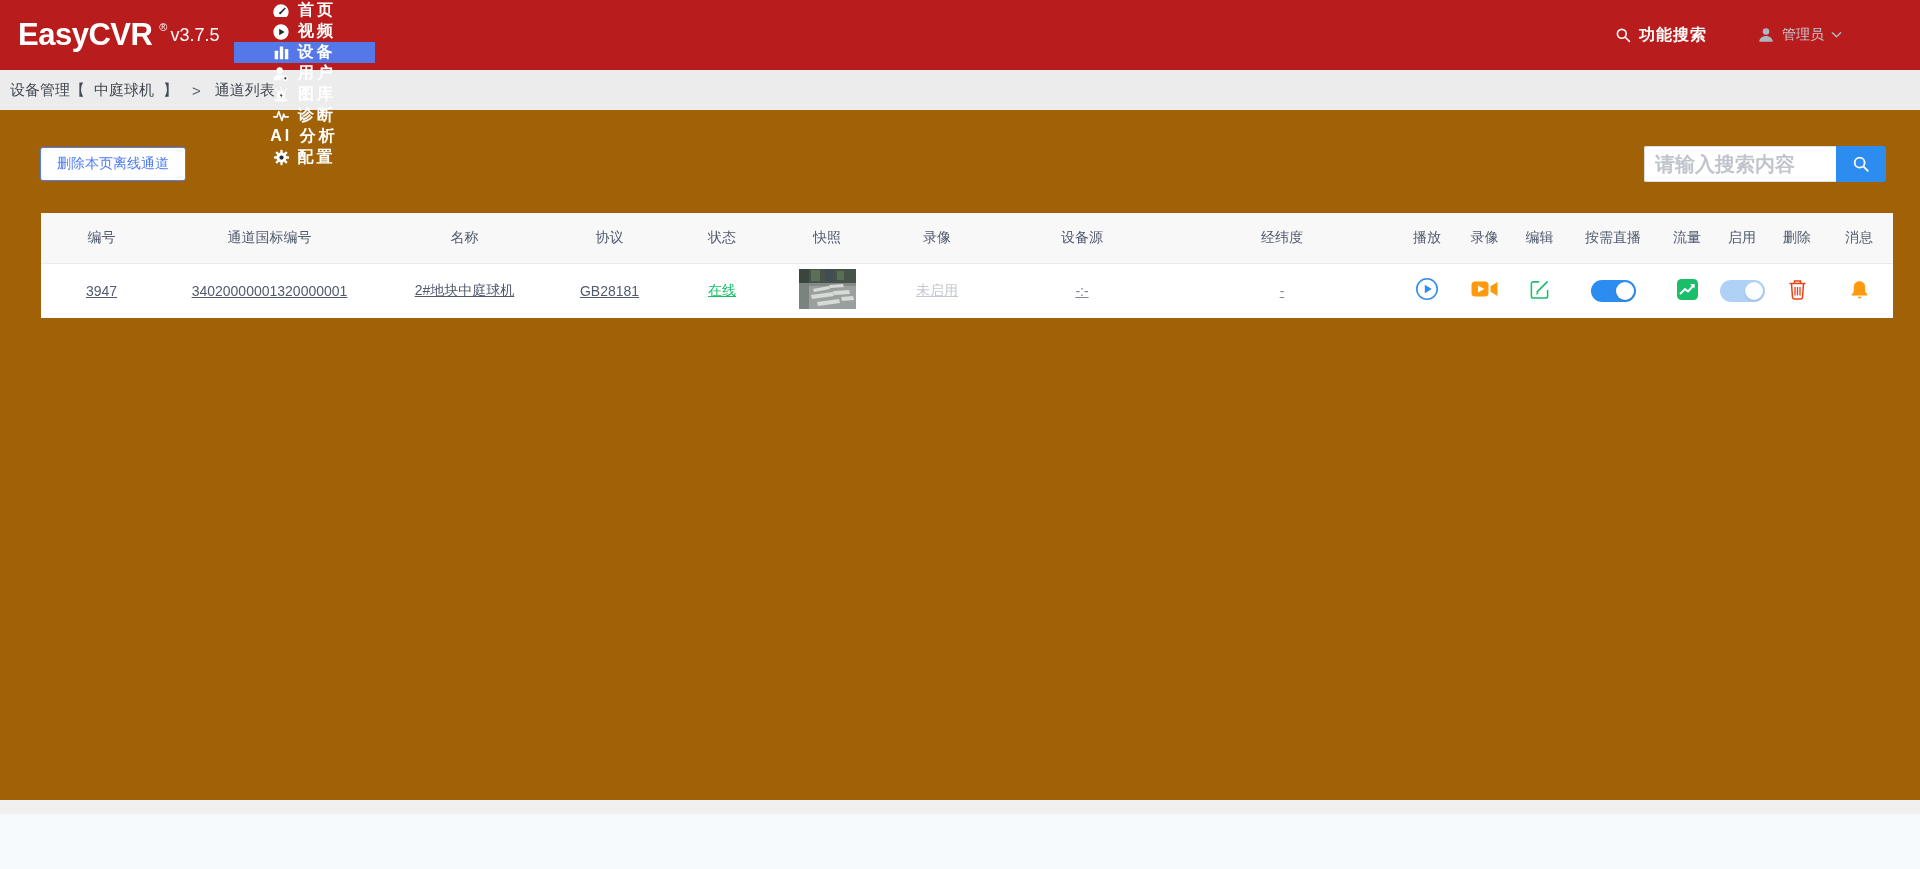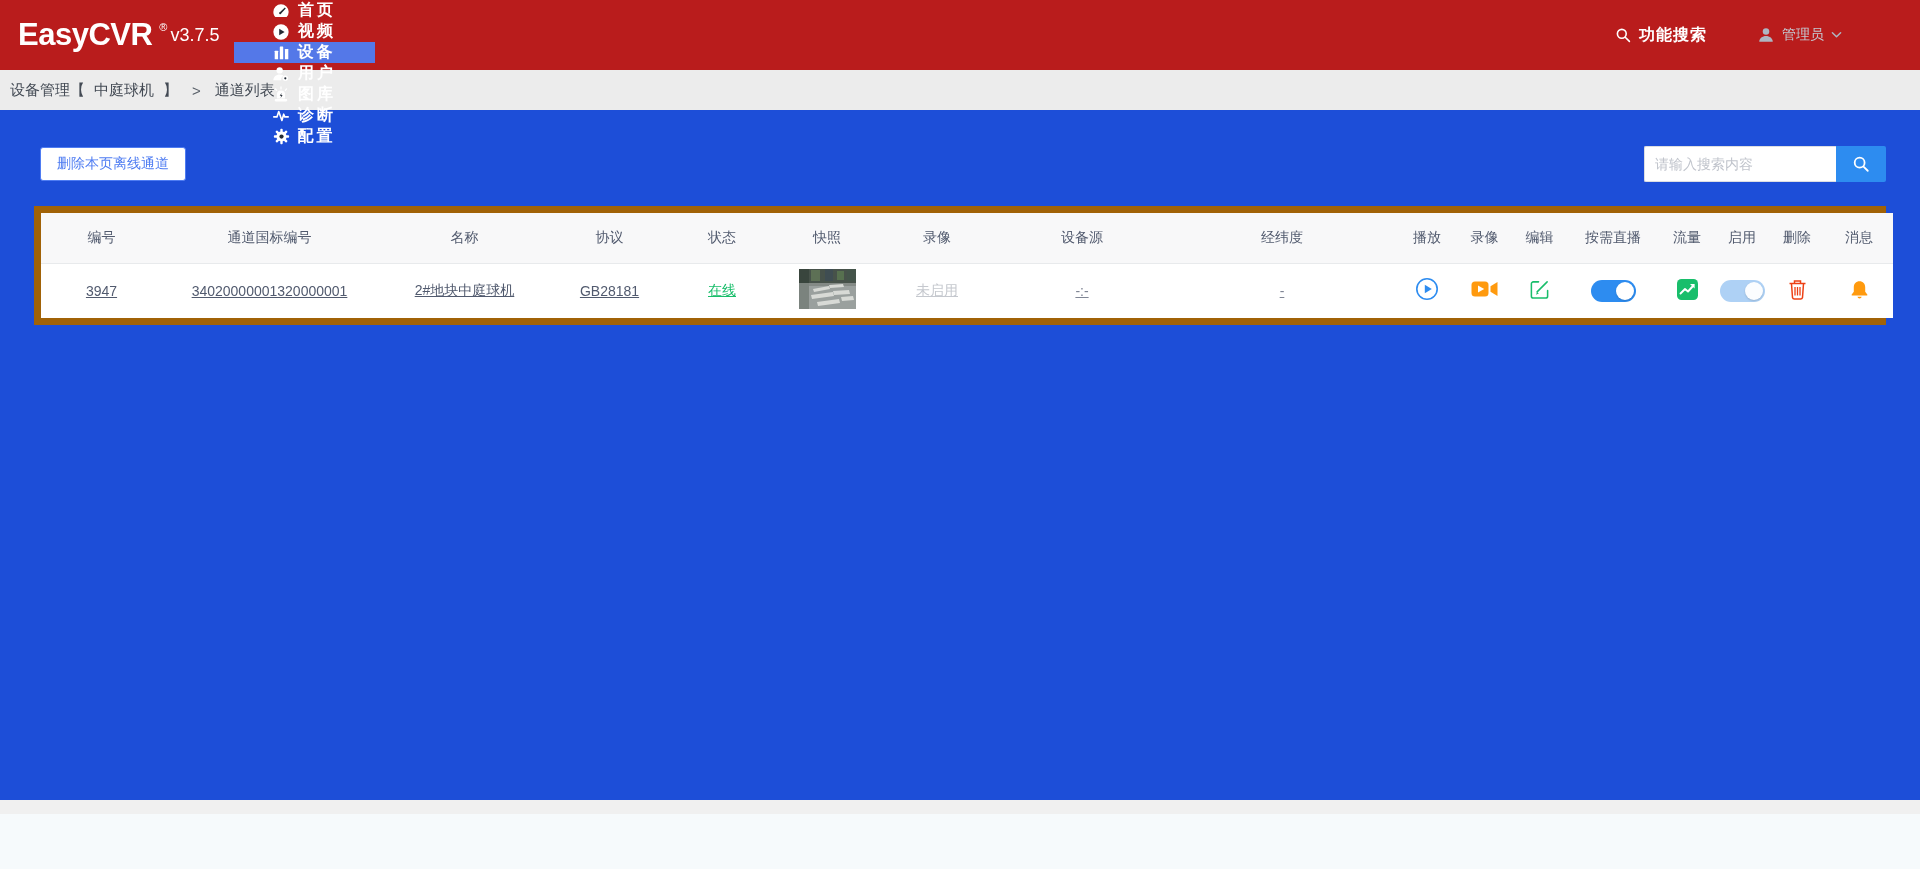--- a/index.html
+++ b/index.html
@@ -22,29 +22,29 @@
     font-weight:bold; letter-spacing:1px; cursor:pointer; }
   .user-menu { display:flex; align-items:center; gap:7px; color:#c3c9d2; font-size:14px; cursor:pointer; }
 
   
   .breadcrumb { height:40px; background:#ececec; display:flex; align-items:center;
     padding-left:10px; font-size:15px; color:#434a54; }
   .breadcrumb .sep { margin:0 14px; color:#596069; }
   .breadcrumb .parent { cursor:pointer;font-family:Liberation Mono, monospace; }
 
   
-  .content { background:#1d4ed8; height:690px; padding-top:36px; }
+  .content { background:#a16207; height:690px; padding-top:36px; }
   .toolbar { display:flex; align-items:center; justify-content:space-between; padding:0 34px; }
   .btn-delete { margin-left:6px; height:34px; padding:0 16px; background:#fff;
     border:1px solid #4e7cf2; border-radius:3px; color:#4e7cf2; font-size:14px;
     font-family:inherit; cursor:pointer; }
   .search-group { display:flex; align-items:center; }
   .search-input { width:192px; height:36px; border:1px solid #dcdee2; border-right:none;
-    border-radius:2px 0 0 2px; padding:0 10px; font-size:14px; color:#515a6e; outline:none;
-    font-family:inherit; }
+    border-radius:2px 0 0 2px; padding:0 10px; font-size:20px; color:#515a6e; outline:none;
+    font-family:inherit;font-weight:bold; }
   .search-input::placeholder { color:#c0c4cc; }
   .search-btn { width:50px; height:36px; background:#2d8cf0; border:none;
     border-radius:0 2px 2px 0; cursor:pointer; display:flex; align-items:center; justify-content:center; }
 
   
   .table-wrap { margin:24px 34px 0 34px; border:7px solid #a16207; }
   table.channels { width:100%; border-collapse:collapse; table-layout:fixed; }
   thead tr { background:#f8f8f9; height:50px; }
   th { font-size:14px; font-weight:400; color:#515a6e; border-bottom:1px solid #e8eaec;
     text-align:center; padding:0; white-space:nowrap; }
@@ -115,20 +115,23 @@
         <path d="M10 1v2.2M3.8 3.2L5.2 4.8M16.2 3.2L14.8 4.8" stroke="#fff" stroke-width="1.4" stroke-linecap="round"></path>
         <path d="M10.6 7.8l-2 3h1.6l-.6 2.4 2.2-3.2h-1.6z" fill="#232a34"></path>
       </svg>
       <span>图库</span>
     </div>
     <div class="nav-item">
       <svg width="18" height="18" viewBox="0 0 20 20" fill="none" stroke="#fff" stroke-width="1.8" stroke-linecap="round" stroke-linejoin="round">
         <path d="M2 11h3.5l2-6 3.5 10 2-7 1.2 3H18"></path>
       </svg>
       <span>诊断</span>
+    </div>
+    <div class="nav-item">
+      <span>AI 分析</span>
     </div>
     <div class="nav-item">
       <svg width="17" height="17" viewBox="0 0 20 20">
         <g fill="#fff">
           <rect x="8.6" y="1" width="2.8" height="18" rx="1"></rect>
           <rect x="8.6" y="1" width="2.8" height="18" rx="1" transform="rotate(45 10 10)"></rect>
           <rect x="8.6" y="1" width="2.8" height="18" rx="1" transform="rotate(90 10 10)"></rect>
           <rect x="8.6" y="1" width="2.8" height="18" rx="1" transform="rotate(135 10 10)"></rect>
           <circle cx="10" cy="10" r="6"></circle>
         </g>

